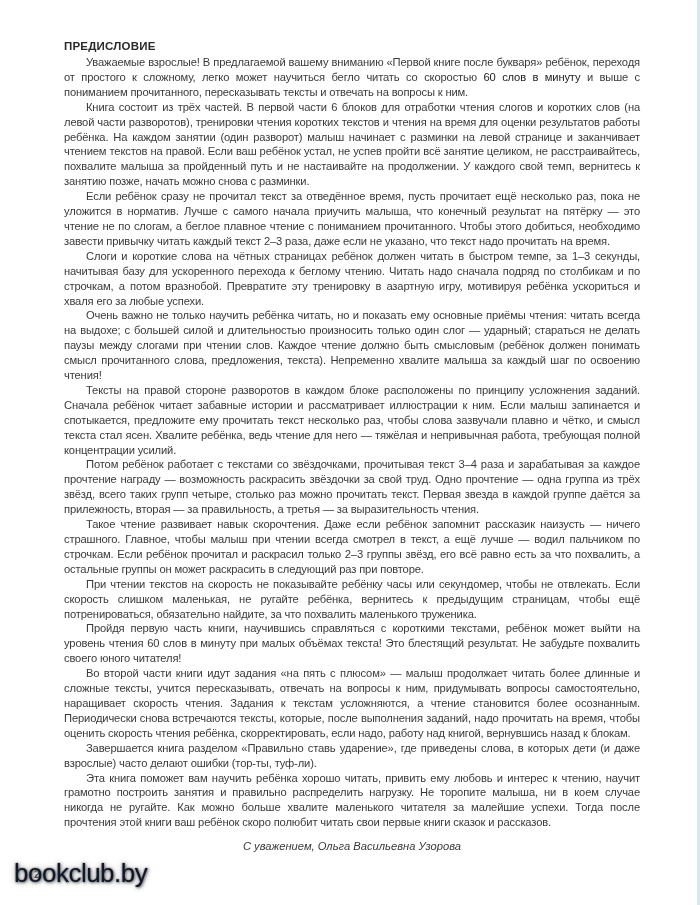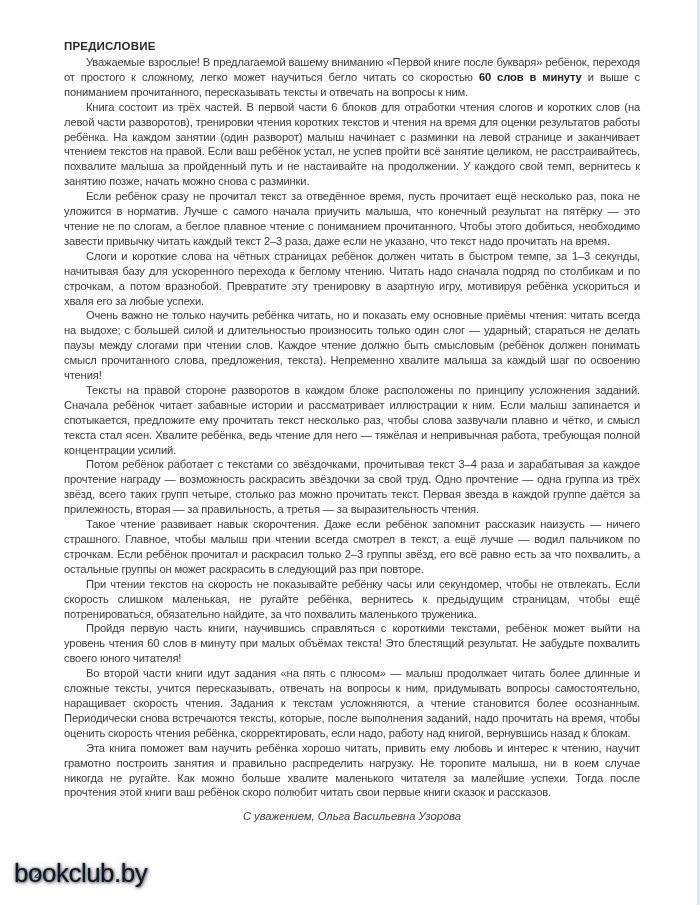--- a/index.html
+++ b/index.html
@@ -34,21 +34,21 @@
     }
     .para {
       font-size: 11.2px;
       line-height: 14.9px;
       text-align: justify;
       text-indent: 22px;
       margin: 0;
       letter-spacing: -0.15px;
       hyphens: manual;
     }
-    .para .b { font-weight: bold; color: #222; }
+    .para .b { font-weight: normal; color: #222; }
     .para .i { }
     .signature {
       text-align: center;
       font-style: italic;
       font-size: 11.2px;
       margin-top: 10px;
       padding-right: 0;
       color: #3a3a3a;
     }
     .watermark {
@@ -81,19 +81,20 @@
       <p class="para"><span>Книга состоит </span><span class="i">из трёх частей</span><span>. </span><span class="i">В первой</span><span> части 6 блоков для отработки чтения слогов и коротких слов (на левой части разворотов), тренировки чтения коротких текстов и чтения на время для оценки резуль­татов работы ребёнка. На каждом занятии (один разворот) малыш начинает с разминки на левой стра­нице и заканчивает чтением текстов на правой. Если ваш ребёнок устал, не успев пройти всё занятие целиком, не расстраивайтесь, похвалите малыша за пройденный путь и не настаивайте на продолже­нии. У каждого свой темп, вернитесь к занятию позже, начать можно снова с разминки.</span></p>
       <p class="para"><span>Если ребёнок сразу не прочитал текст за отведённое время, пусть прочитает ещё несколько раз, пока не уложится в норматив. Лучше с самого начала приучить малыша, что конечный результат на пятёрку — это чтение не по слогам, а беглое плавное чтение с пониманием прочитанного. Чтобы этого добиться, необходимо завести привычку читать каждый текст 2–3 раза, даже если не указано, что текст надо прочитать на время.</span></p>
       <p class="para"><span>Слоги и короткие слова на чётных страницах ребёнок должен читать в быстром темпе, за 1–3 секун­ды, начитывая базу для ускоренного перехода к беглому чтению. Читать надо сначала подряд по стол­бикам и по строчкам, а потом вразнобой. Превратите эту тренировку в азартную игру, мотивируя ребёнка ускориться и хваля его за любые успехи.</span></p>
       <p class="para"><span>Очень важно не только научить ребёнка читать, но и показать ему основные приёмы чтения: читать всегда на выдохе; с большей силой и длительностью произносить только один слог — ударный; ста­раться не делать паузы между слогами при чтении слов. </span><span class="i">Каждое чтение должно быть смысловым</span><span> (ребёнок должен понимать смысл прочитанного слова, предложения, текста). Непременно хвалите малыша за каждый шаг по освоению чтения!</span></p>
       <p class="para"><span>Тексты на правой стороне разворотов в каждом блоке расположены по принципу усложнения зада­ний. Сначала ребёнок читает забавные истории и рассматривает иллюстрации к ним. Если малыш запинается и спотыкается, предложите ему прочитать текст несколько раз, чтобы слова зазвучали плавно и чётко, и смысл текста стал ясен. Хвалите ребёнка, ведь чтение для него — тяжёлая и непри­вычная работа, требующая полной концентрации усилий.</span></p>
       <p class="para"><span>Потом ребёнок работает с текстами со звёздочками, прочитывая текст 3–4 раза и зарабатывая за каждое прочтение награду — возможность раскрасить звёздочки за свой труд. Одно прочтение — одна группа из трёх звёзд, всего таких групп четыре, столько раз можно прочитать текст. Первая звезда в каждой группе даётся за прилежность, вторая — за правильность, а третья — за выразительность чтения.</span></p>
       <p class="para"><span>Такое чтение развивает навык скорочтения. Даже если ребёнок запомнит рассказик наизусть — ничего страшного. Главное, чтобы малыш при чтении всегда смотрел в текст, а ещё лучше — водил пальчиком по строчкам. Если ребёнок прочитал и раскрасил только 2–3 группы звёзд, его всё равно есть за что похвалить, а остальные группы он может раскрасить в следующий раз при повторе.</span></p>
       <p class="para"><span>При чтении текстов на скорость не показывайте ребёнку часы или секундомер, чтобы не отвлекать. Если скорость слишком маленькая, не ругайте ребёнка, вернитесь к предыдущим страницам, чтобы ещё потренироваться, обязательно найдите, за что похвалить маленького труженика.</span></p>
       <p class="para"><span>Пройдя первую часть книги, научившись справляться с короткими текстами, ребёнок может выйти на уровень чтения 60 слов в минуту при малых объёмах текста! Это блестящий результат. Не забудьте похвалить своего юного читателя!</span></p>
       <p class="para"><span class="i">Во второй части книги</span><span> идут задания </span><span class="i">«на пять с плюсом»</span><span> — малыш продолжает читать более длин­ные и сложные тексты, учится пересказывать, отвечать на вопросы к ним, придумывать вопросы само­стоятельно, наращивает скорость чтения. Задания к текстам усложняются, а чтение становится более осознанным. Периодически снова встречаются тексты, которые, после выполнения заданий, надо прочитать на время, чтобы оценить скорость чтения ребёнка, скорректировать, если надо, работу над книгой, вернувшись назад к блокам.</span></p>
+      <p class="para"><span>Завершается книга разделом «Правильно ставь ударение», где приведены слова, в которых дети (и даже взрослые) часто делают ошибки (</span><span class="i">тор-ты, туф-ли</span><span>).</span></p>
       <p class="para"><span>Эта книга поможет вам научить ребёнка хорошо читать, привить ему любовь и интерес к чтению, научит грамотно построить занятия и правильно распределить нагрузку. Не торопите малыша, ни в коем случае никогда не ругайте. Как можно больше хвалите маленького читателя за малейшие успе­хи. Тогда после прочтения этой книги ваш ребёнок скоро полюбит читать свои первые книги сказок и рассказов.</span></p>
     </div>
   <div class="signature">С уважением, Ольга Васильевна Узорова</div>
 </div>
 
 <div class="page-number">2</div>
 <div class="watermark">bookclub.by</div>
 
 </body></html>

